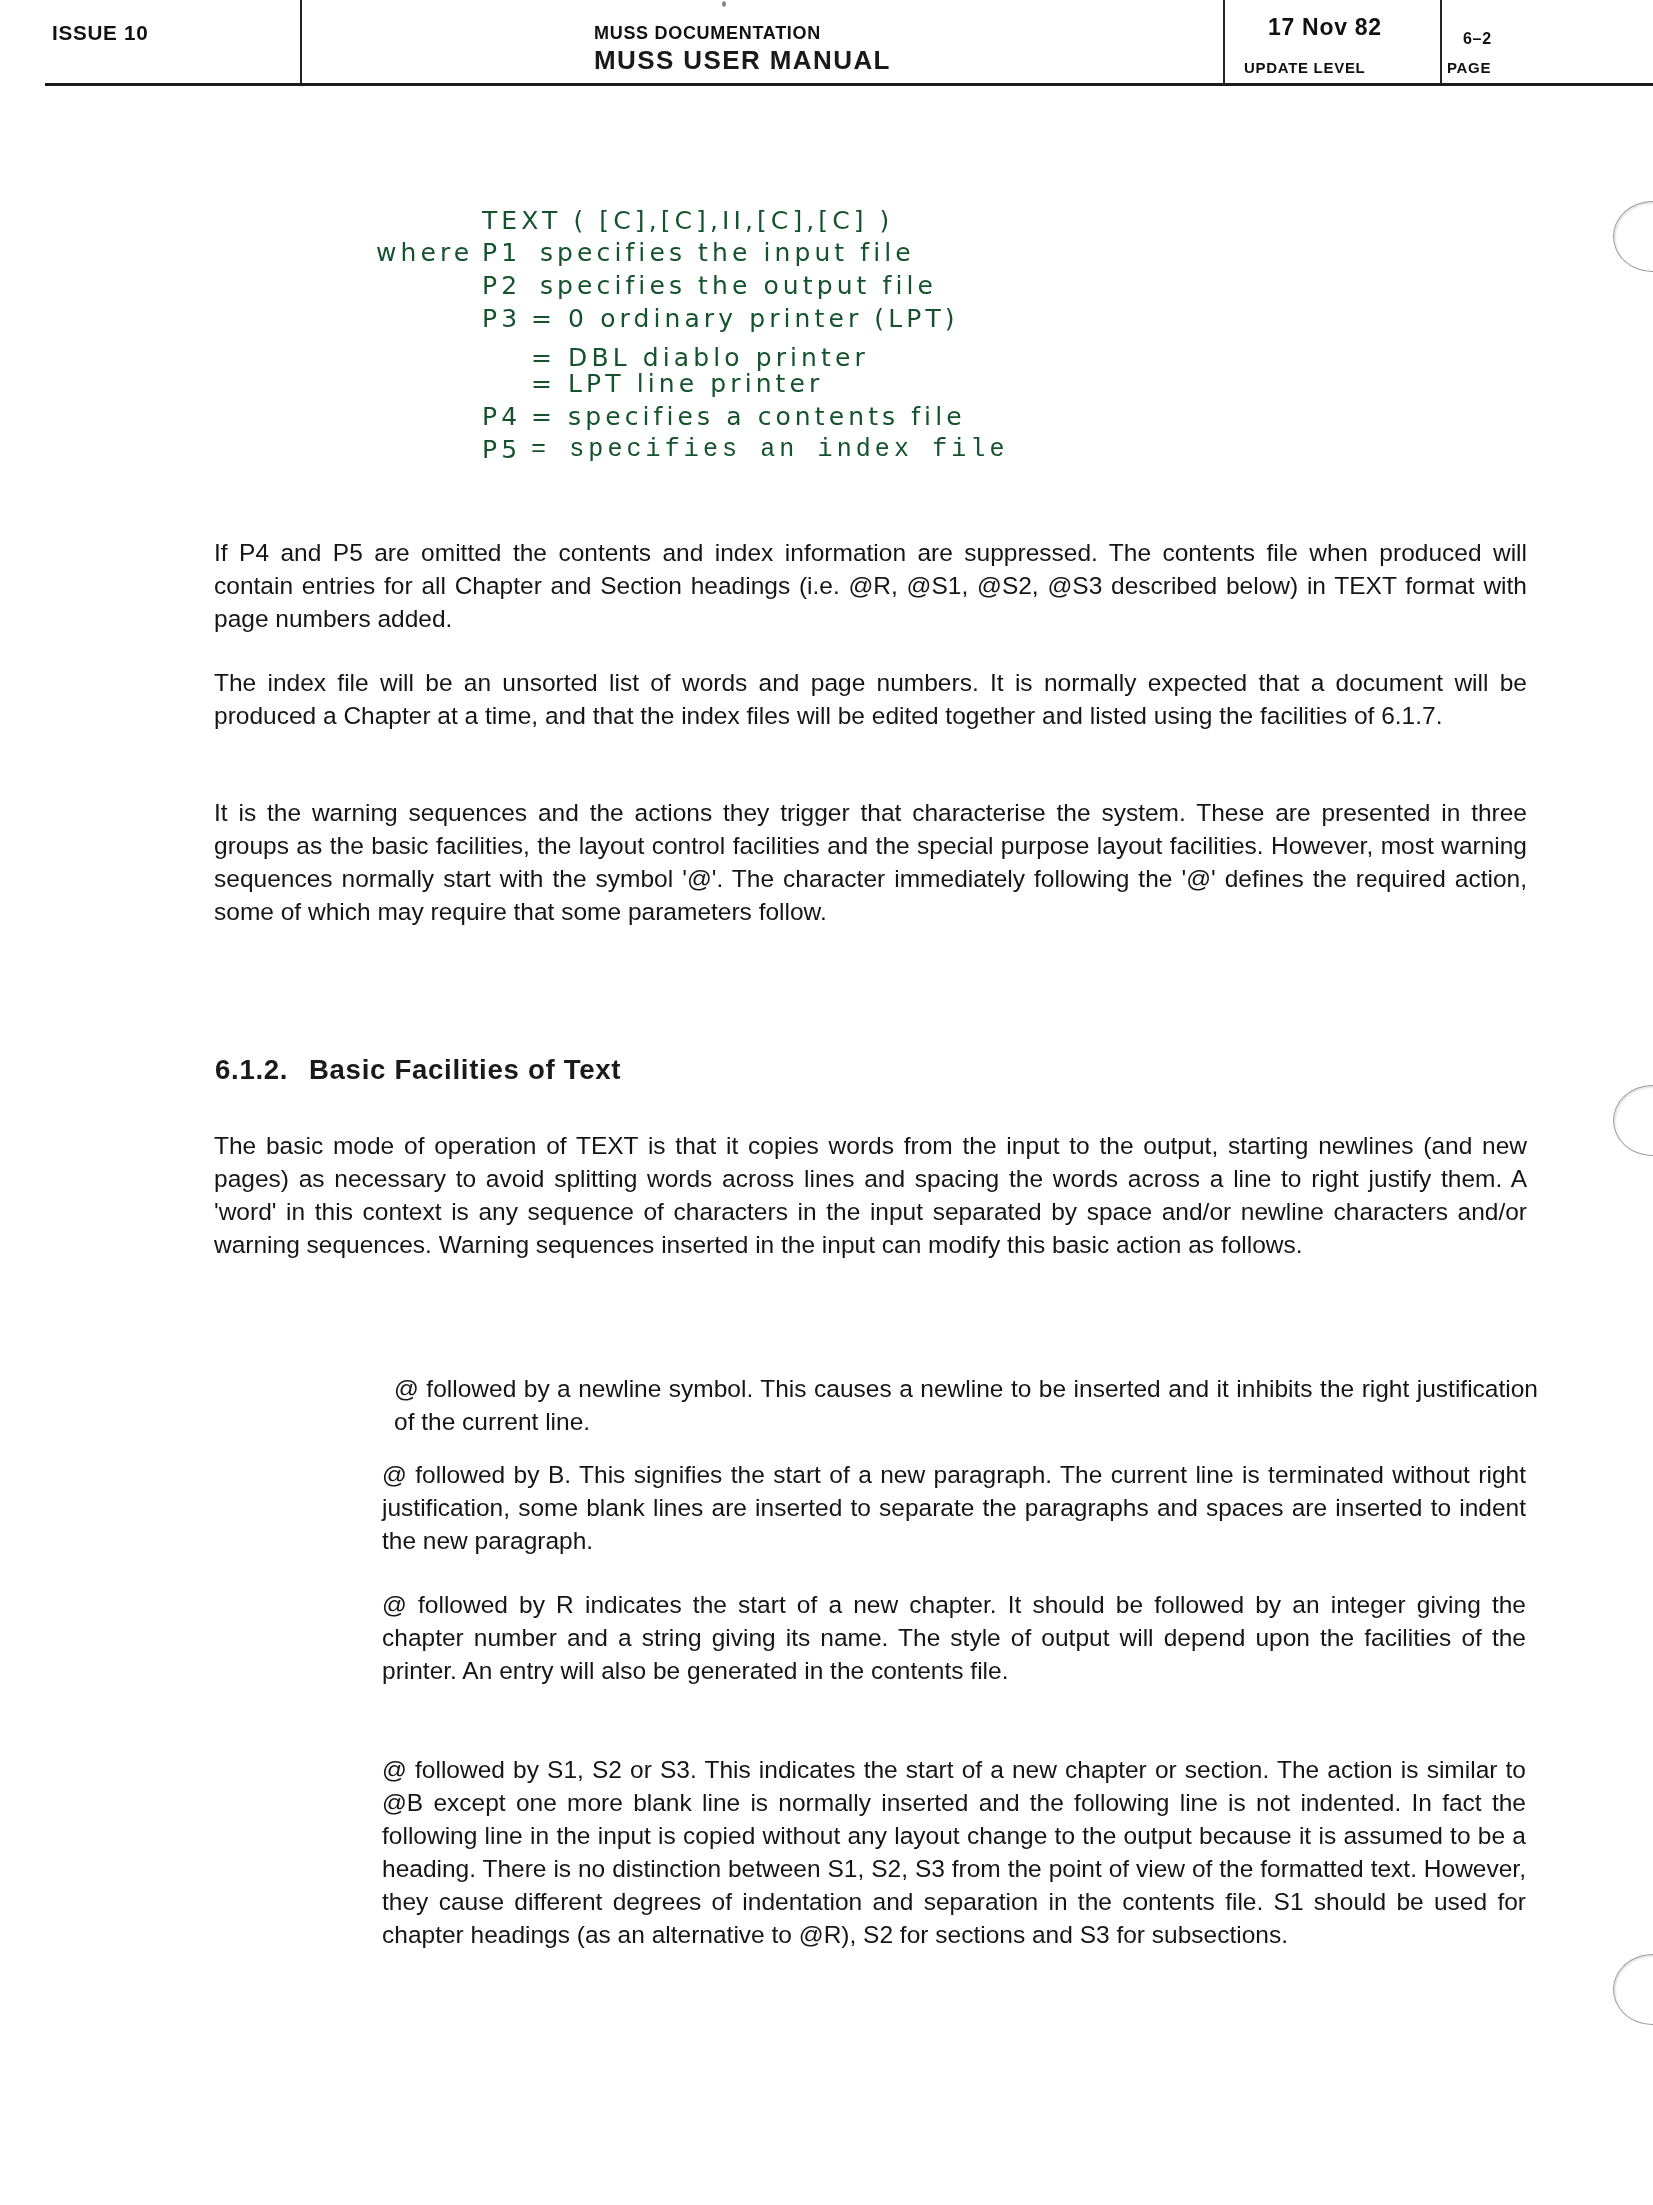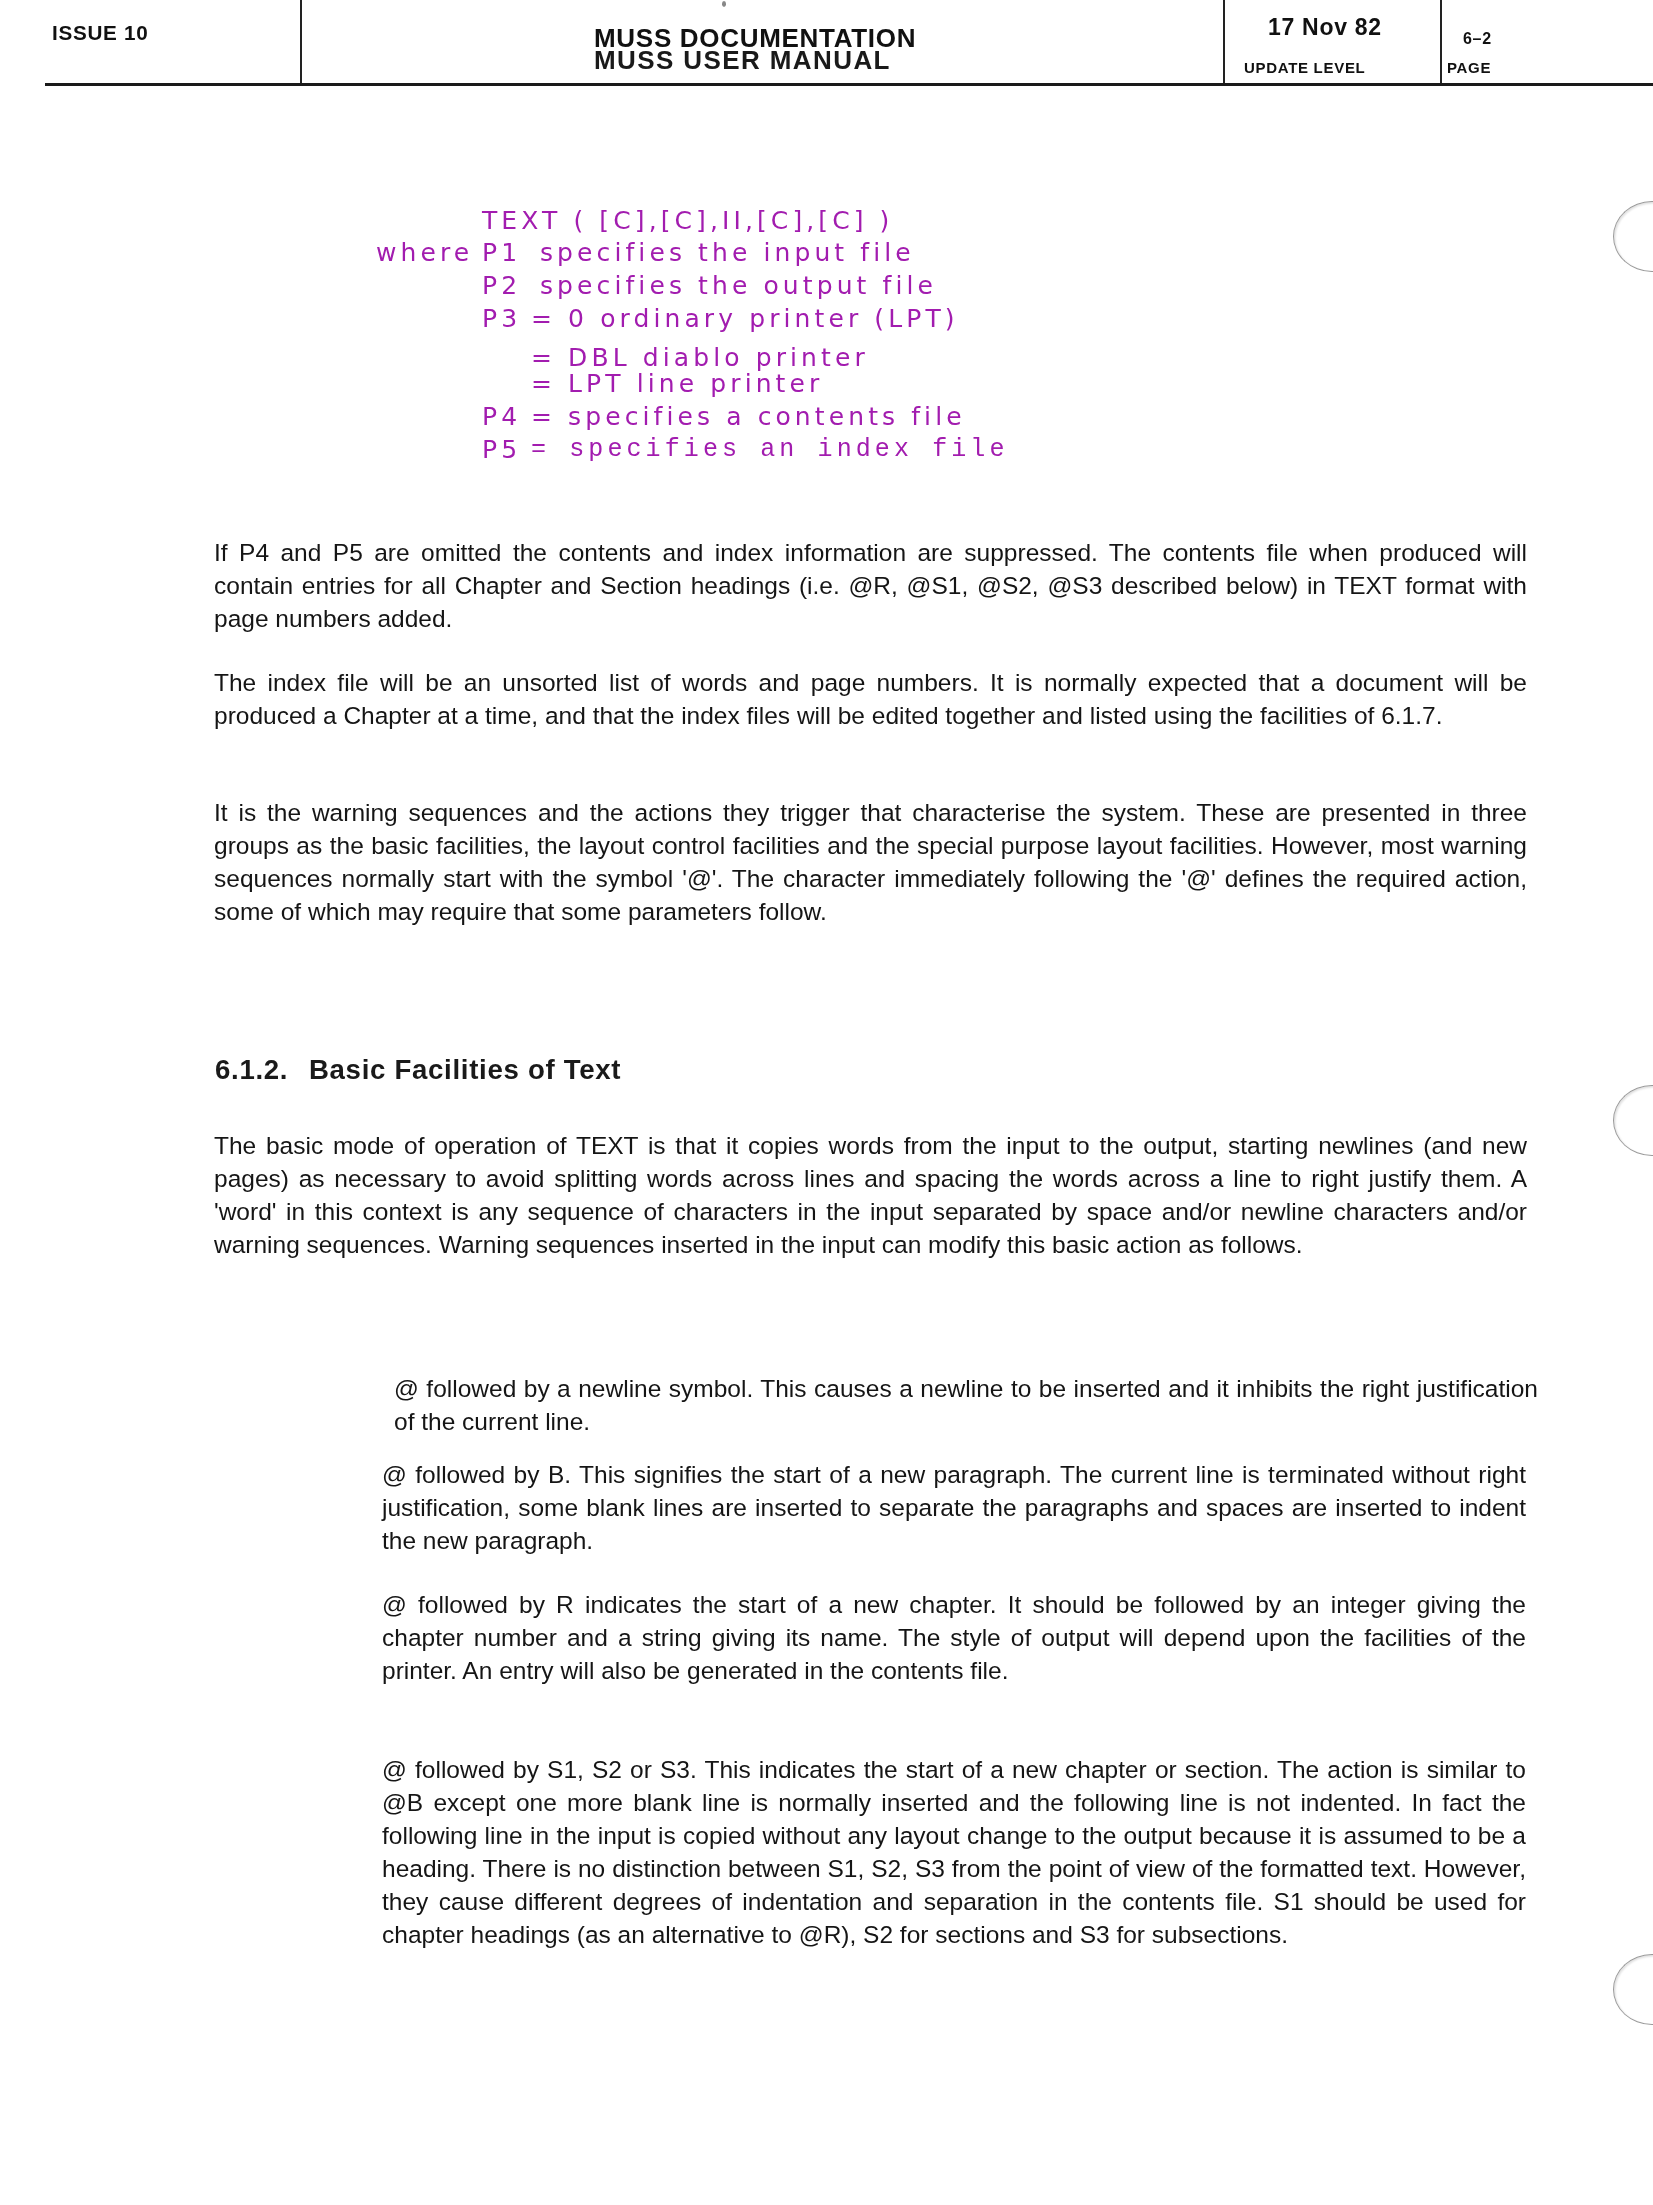--- a/index.html
+++ b/index.html
@@ -3,28 +3,28 @@
 <meta charset="utf-8">
 <style>
   html, body { margin: 0; padding: 0; background: #ffffff; }
   body { width: 1654px; height: 2205px; position: relative; overflow: hidden; color: #1a1a1a; font-family: "Liberation Sans", sans-serif; }
   .abs { position: absolute; }
   
   .hdr-vline { position: absolute; top: 0; width: 2.1px; height: 85px; background: #222; }
   .hdr-rule { position: absolute; left: 45px; top: 83px; width: 1608px; height: 3.4px; background: #1a1a1a; }
   .hdr-bold { font-weight: bold; color: #111; letter-spacing: 0.7px; }
   .issue { left: 52px; top: 20.7px; font-size: 20.7px; }
-  .doc-title1 { left: 594px; top: 23.4px; font-size: 26px; }
+  .doc-title1 { left: 594px; top: 23.4px; font-size: 18px; }
   .doc-title2 { left: 594px; top: 45px; font-size: 26px; font-weight: bold; letter-spacing: 1.4px; text-align: right; }
   .update-date { left: 1268px; top: 13.8px; font-size: 23px; }
   .update-label { left: 1244px; top: 59px; font-size: 15px; letter-spacing: 0.7px; }
   .page-num { left: 1463px; top: 30px; font-size: 16px; }
   .page-label { left: 1447px; top: 59px; font-size: 15px; letter-spacing: 0.7px; }
   
-  .syntax { position: absolute; font-family: "DejaVu Sans", sans-serif; font-size: 25px; letter-spacing: 4.1px; line-height: 33px; white-space: pre; color: #a21caf; }
+  .syntax { position: absolute; font-family: "DejaVu Sans", sans-serif; font-size: 25px; letter-spacing: 4.1px; line-height: 33px; white-space: pre; color: #14532d; }
   
   .para { position: absolute; left: 214px; width: 1313px; font-size: 24.5px; line-height: 33px; text-align: justify; text-align-last: left; color: #151515; }
   .para.ind { left: 382px; width: 1144px; }
   .heading { position: absolute; left: 215px; top: 1054px; font-size: 27.6px; font-weight: bold; letter-spacing: 0.7px; color: #1a1a1a; }
   .heading .num { margin-right: 20.7px; }
   
   .hole { position: absolute; left: 1613px; width: 76px; height: 69px; border-radius: 50%; border: 1.4px solid #999; border-right-color: transparent; box-shadow: inset 1.4px 1.4px 2.1px rgba(0,0,0,0.12); }
   .speck { position: absolute; width: 4.1px; height: 5.5px; background: #888; border-radius: 50%; }
 </style>
 </head>

